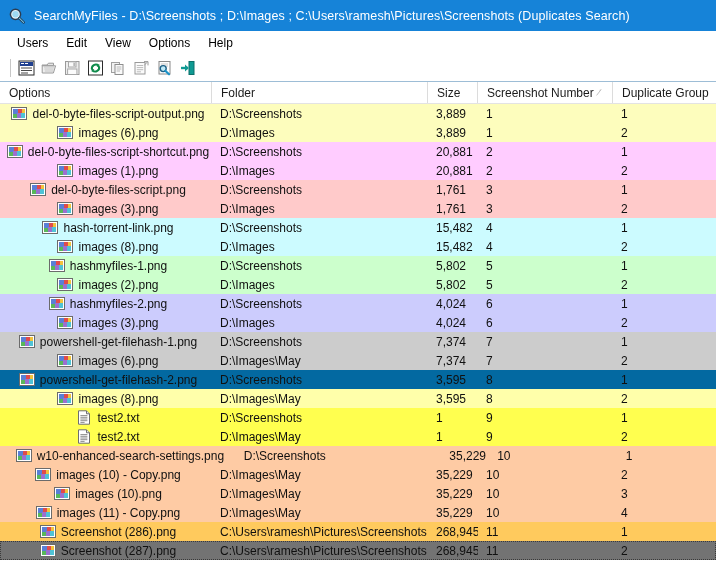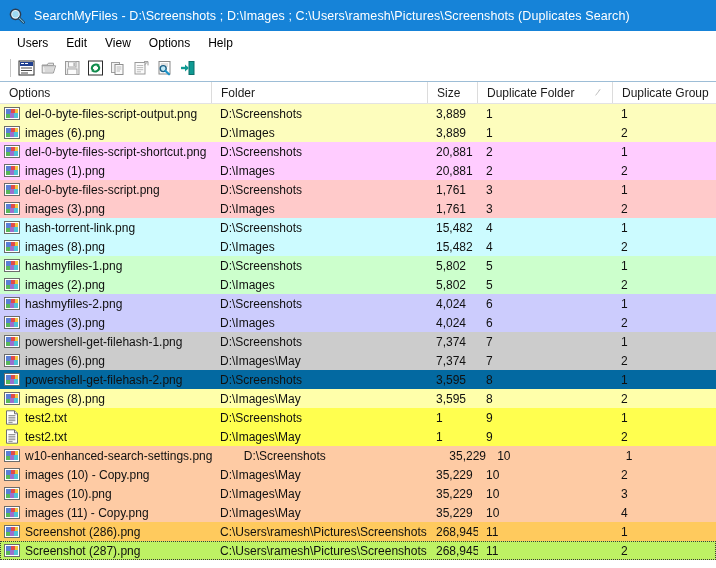--- a/index.html
+++ b/index.html
@@ -108,21 +108,21 @@
   .row.focus{
     outline:1px dotted #3a3a3a;
     outline-offset:-1px;
   }
   .cell{
     box-sizing:border-box;
     overflow:hidden;
     white-space:nowrap;
     display:flex;align-items:center;
   }
-  .c-name{padding-left:4px;}
+  .c-name{padding-left:4px;justify-content:center;}
   .c-folder{padding-left:8px;}
   .c-size{padding-left:8px;}
   .c-dupnum{padding-left:8px;}
   .c-dupgrp{padding-left:8px;}
   .ficon{
     width:16px;height:16px;flex:0 0 16px;
     margin-right:5px;
     display:flex;align-items:center;justify-content:center;
   }
   .ficon svg{display:block;}
@@ -234,21 +234,21 @@
     <div class="hcell" style="width:212px">
       <span>Options</span>
     </div>
     <div class="hcell" style="width:216px">
       <span>Folder</span>
     </div>
     <div class="hcell" style="width:50px">
       <span>Size</span>
     </div>
     <div class="hcell" style="width:135px">
-      <span>Duplicate Folder</span>
+      <span>Screenshot Number</span>
       <span class="sort-arrow">
         <svg width="9" height="9" viewBox="0 0 9 9">
           <path d="M7.2 1.4 L2.6 7.4" stroke="#8d8d8d" stroke-width="1"></path>
           <path d="M7.2 1.4 L6.1 3.0 L5.3 2.0 Z" fill="#8d8d8d"></path>
         </svg>
       </span>
     </div>
     <div class="hcell" style="width:103px">
       <span>Duplicate Group</span>
     </div>
@@ -905,21 +905,21 @@
         <div class="cell c-size" style="width:50px">
           <span>268,945</span>
         </div>
         <div class="cell c-dupnum" style="width:135px">
           <span>11</span>
         </div>
         <div class="cell c-dupgrp" style="width:103px">
           <span>1</span>
         </div>
       </div>
-      <div class="row focus" style="background:#bef264">
+      <div class="row focus" style="background:#737373">
         <div class="cell c-name" style="width:212px">
           <span class="ficon">
             <svg width="16" height="15" viewBox="0 0 16 15">
               <rect x="0.5" y="1.5" width="15" height="12" fill="#ffffff" stroke="#6b6b6b" stroke-width="1"></rect>
               <rect x="2" y="3" width="12" height="9" fill="#f2efe4"></rect>
               <rect x="2" y="3" width="5" height="5" fill="#5a7fd6"></rect>
               <rect x="7" y="3" width="4" height="4" fill="#e04b4b"></rect>
               <rect x="11" y="3" width="3" height="4" fill="#f2c33c"></rect>
               <rect x="2" y="8" width="4" height="4" fill="#58b85a"></rect>
               <rect x="6" y="7" width="4" height="5" fill="#9b6fd0"></rect>

